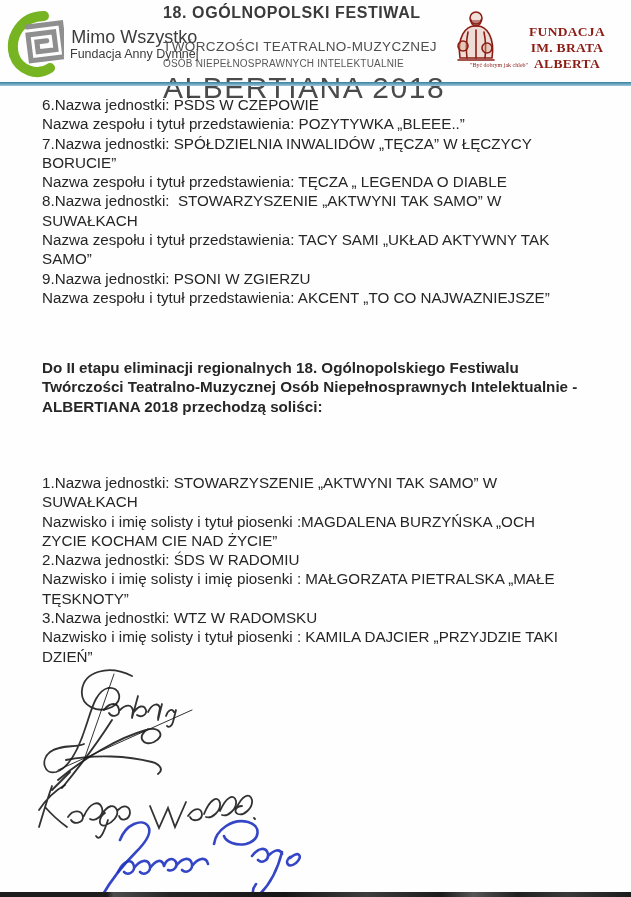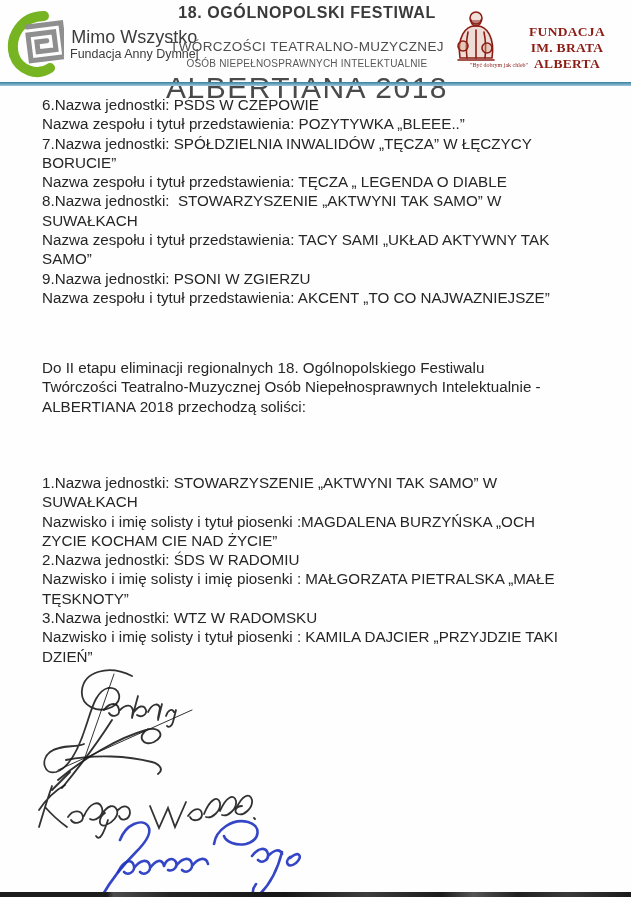--- a/index.html
+++ b/index.html
@@ -5,21 +5,21 @@
   html,body{margin:0;padding:0;background:#e8e8e8;}
   .page{
     position:relative;width:631px;height:897px;background:#fefefe;
     font-family:"Liberation Sans", sans-serif;overflow:hidden;
   }
   
   .hdr-left{position:absolute;left:6px;top:10px;display:flex;align-items:center;gap:6px;text-align:center;}
   .hdr-left-text{color:#3c3c3c;}
   .hdr-left-title{font-size:18px;line-height:20px;}
   .hdr-left-sub{font-size:12.5px;line-height:15px;}
-  .hdr-center{position:absolute;left:163px;top:4px;width:288px;text-align:center;color:#4a4a4a;}
+  .hdr-center{position:absolute;left:163px;top:4px;width:288px;color:#4a4a4a;}
   .hc1{font-size:16px;font-weight:700;letter-spacing:.6px;color:#3a3a3a;line-height:18px;}
   .hc2{font-size:13.5px;font-weight:400;letter-spacing:.4px;color:#4e4e4e;line-height:16px;margin-top:17px;}
   .hc3{font-size:10px;font-weight:400;letter-spacing:.2px;color:#585858;line-height:14px;margin-top:2px;}
   .hc4{font-size:30px;font-weight:500;letter-spacing:1.5px;color:#4a4a4a;line-height:32px;margin-top:1px;}
   .hdr-right{position:absolute;left:444px;top:6px;width:184px;}
   .emblem{position:absolute;left:2px;top:2px;}
   .hdr-right-text{
     position:absolute;left:62px;top:18px;width:122px;text-align:center;
     font-family:"Liberation Serif", serif;font-weight:700;color:#8b1d15;
     font-size:13.5px;line-height:16px;letter-spacing:.3px;
@@ -29,21 +29,21 @@
     font-family:"Liberation Serif", serif;color:#8b1d15;font-size:6px;line-height:7px;
   }
   .blue-rule{
     position:absolute;left:0;top:82px;width:631px;height:4px;
     background:linear-gradient(#35809f, #9fc8dd);
   }
   
   .txtblock{position:absolute;left:42px;color:#262626;font-size:15.2px;}
   .txtblock .ln{height:19.3px;line-height:19.3px;white-space:pre;}
   #block1{top:95px;}
-  #paragraph{top:358px;}
+  #paragraph{top:358px;font-weight:bold;}
   #block2{top:473px;}
   
   .sig-zone{position:absolute;left:0;top:660px;width:631px;height:237px;}
   
   .scan-edge{
     position:absolute;left:0;bottom:0;width:631px;height:5px;
     background:linear-gradient(90deg,
       #1d1d1d 0%, #1d1d1d 17%, #4c4c4c 18%, #242424 27%,
       #161616 45%, #3d3d3d 58%, #1b1b1b 70%, #555 75%,
       #202020 82%, #3a3a3a 90%, #1a1a1a 100%);

